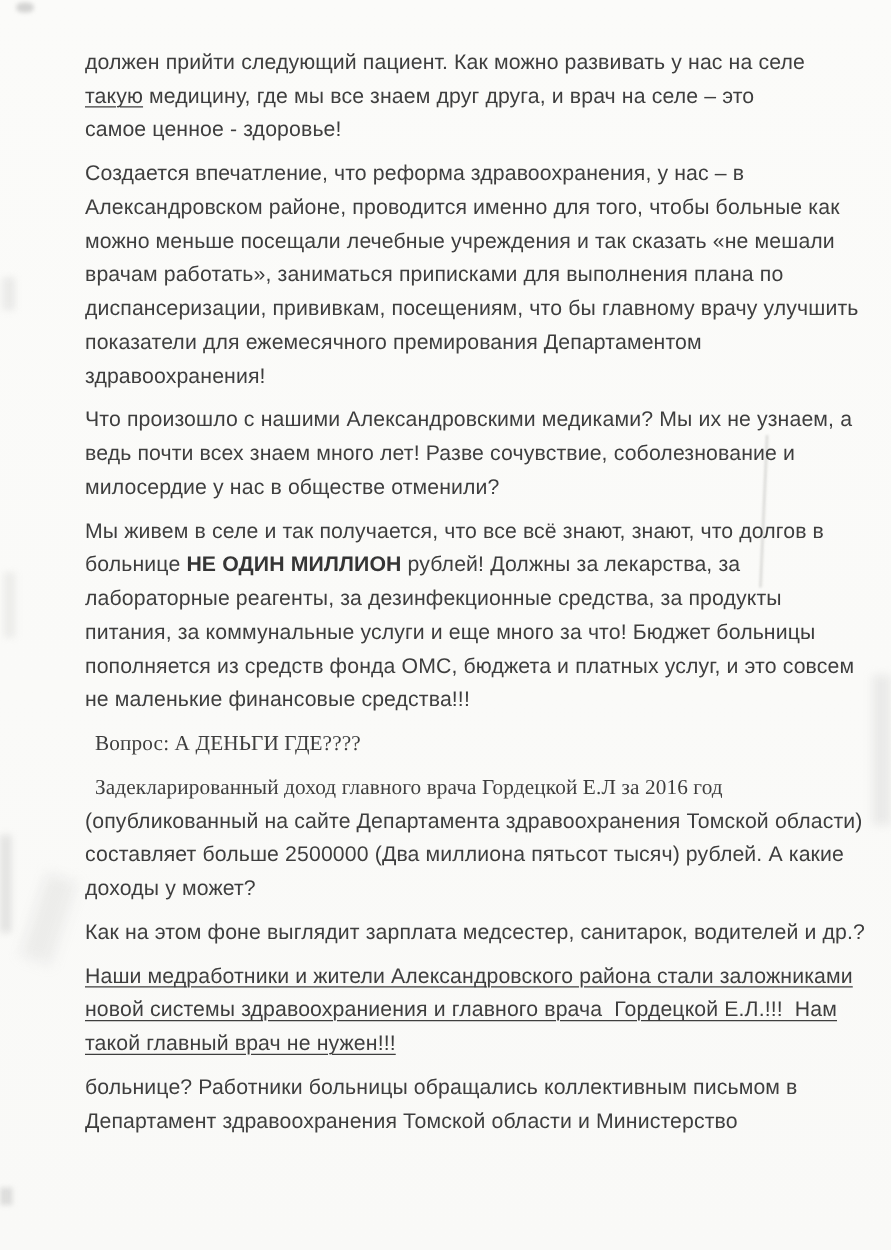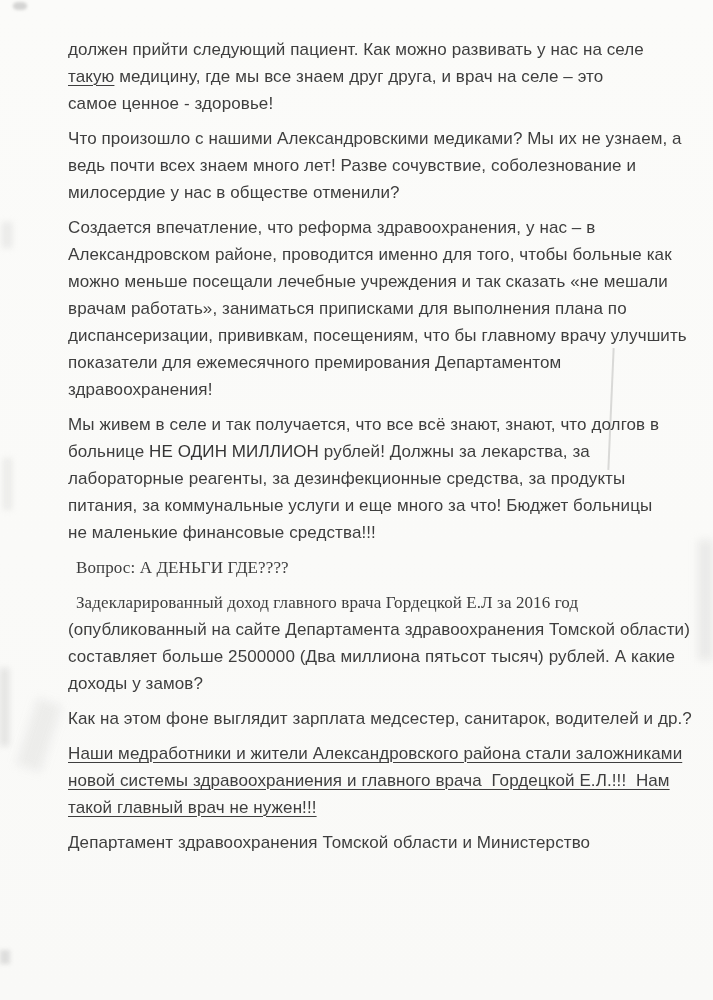--- a/index.html
+++ b/index.html
@@ -30,21 +30,21 @@
     white-space: pre;
     font-size: 17px;
     line-height: 27px;
     letter-spacing: 0.1px;
   }
   .paragraph.indent .line:first-child {
     padding-left: 8px;
     font-family: Liberation Serif, serif;
   }
   span.b {
-    font-weight: 400;
+    font-weight: 700;
     color: #353535;
   }
   span.u,
   .paragraph.u-all span {
     text-decoration: underline;
     text-decoration-thickness: 1.4px;
     text-underline-offset: 3px;
   }
   
   .artifact {
@@ -132,54 +132,56 @@
   <div class="artifact smudge-e"></div>
   <div class="artifact smudge-f"></div>
 
   <div class="letter-body">
       <div class="paragraph">
         <div class="line"><span>должен прийти следующий пациент. Как можно развивать у нас на селе</span></div>
         <div class="line"><span class="u">такую</span><span> медицину, где мы все знаем друг друга, и врач на селе – это</span></div>
         <div class="line"><span>самое ценное - здоровье!</span></div>
       </div>
       <div class="paragraph">
-        <div class="line"><span>Что произошло с нашими Александровскими медиками? Мы их не узнаем, а</span></div>
-        <div class="line"><span>ведь почти всех знаем много лет! Разве сочувствие, соболезнование и</span></div>
-        <div class="line"><span>милосердие у нас в обществе отменили?</span></div>
-      </div>
-      <div class="paragraph">
         <div class="line"><span>Создается впечатление, что реформа здравоохранения, у нас – в</span></div>
         <div class="line"><span>Александровском районе, проводится именно для того, чтобы больные как</span></div>
         <div class="line"><span>можно меньше посещали лечебные учреждения и так сказать «не мешали</span></div>
         <div class="line"><span>врачам работать», заниматься приписками для выполнения плана по</span></div>
         <div class="line"><span>диспансеризации, прививкам, посещениям, что бы главному врачу улучшить</span></div>
         <div class="line"><span>показатели для ежемесячного премирования Департаментом</span></div>
         <div class="line"><span>здравоохранения!</span></div>
       </div>
       <div class="paragraph">
+        <div class="line"><span>Что произошло с нашими Александровскими медиками? Мы их не узнаем, а</span></div>
+        <div class="line"><span>ведь почти всех знаем много лет! Разве сочувствие, соболезнование и</span></div>
+        <div class="line"><span>милосердие у нас в обществе отменили?</span></div>
+      </div>
+      <div class="paragraph">
         <div class="line"><span>Мы живем в селе и так получается, что все всё знают, знают, что долгов в</span></div>
         <div class="line"><span>больнице </span><span class="b">НЕ ОДИН МИЛЛИОН</span><span> рублей! Должны за лекарства, за</span></div>
         <div class="line"><span>лабораторные реагенты, за дезинфекционные средства, за продукты</span></div>
         <div class="line"><span>питания, за коммунальные услуги и еще много за что! Бюджет больницы</span></div>
+        <div class="line"><span>пополняется из средств фонда ОМС, бюджета и платных услуг, и это совсем</span></div>
         <div class="line"><span>не маленькие финансовые средства!!!</span></div>
       </div>
       <div class="paragraph indent">
         <div class="line"><span>Вопрос: А ДЕНЬГИ ГДЕ????</span></div>
       </div>
       <div class="paragraph indent">
         <div class="line"><span>Задекларированный доход главного врача Гордецкой Е.Л за 2016 год</span></div>
         <div class="line"><span>(опубликованный на сайте Департамента здравоохранения Томской области)</span></div>
         <div class="line"><span>составляет больше 2500000 (Два миллиона пятьсот тысяч) рублей. А какие</span></div>
-        <div class="line"><span>доходы у замов?</span></div>
+        <div class="line"><span>доходы у может?</span></div>
       </div>
       <div class="paragraph">
         <div class="line"><span>Как на этом фоне выглядит зарплата медсестер, санитарок, водителей и др.?</span></div>
       </div>
       <div class="paragraph u-all">
         <div class="line"><span>Наши медработники и жители Александровского района стали заложниками</span></div>
         <div class="line"><span>новой системы здравоохраниения и главного врача  Гордецкой Е.Л.!!!  Нам</span></div>
         <div class="line"><span>такой главный врач не нужен!!!</span></div>
       </div>
       <div class="paragraph">
+        <div class="line"><span>больнице? Работники больницы обращались коллективным письмом в</span></div>
         <div class="line"><span>Департамент здравоохранения Томской области и Министерство</span></div>
       </div>
     </div>
 </div>
 
 </body></html>

